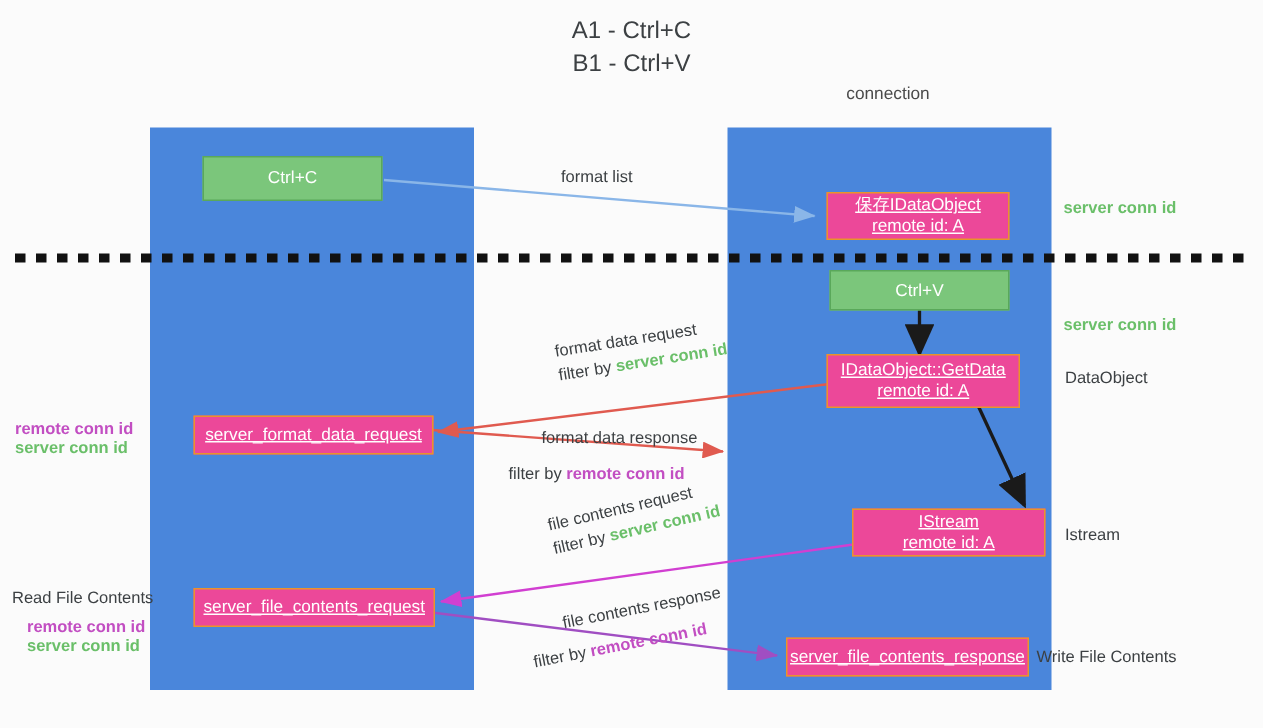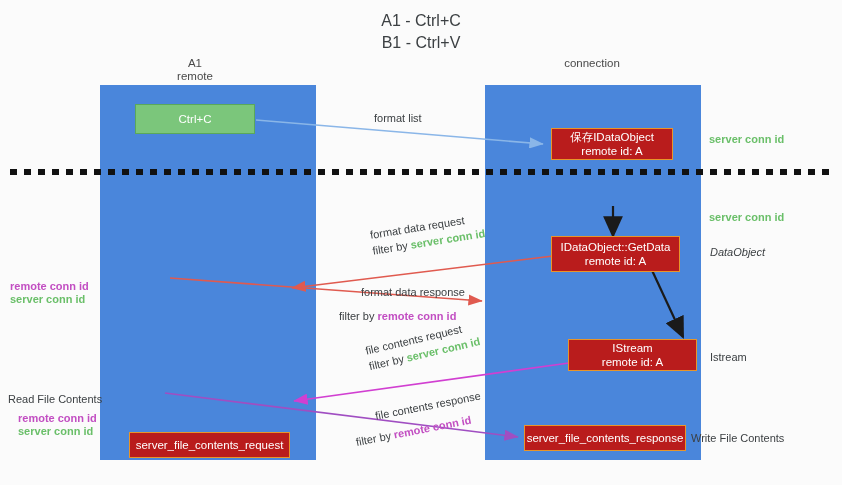--- a/index.html
+++ b/index.html
@@ -15,45 +15,41 @@
   .lane{position:absolute;background:#4a86db;}
   .lane-head{position:absolute;text-align:center;font-size:11.5px;line-height:13px;color:#4a4a4a;}
 
   .title{position:absolute;left:0;top:10px;width:842px;text-align:center;
          font-size:16px;line-height:22px;color:#3c4043;}
 
   .box{position:absolute;box-sizing:border-box;display:flex;flex-direction:column;
        align-items:center;justify-content:center;text-align:center;color:#ffffff;
        font-size:11.5px;line-height:14px;}
   .box.green{background:#7bc67b;border:1px solid #5aa85a;}
-  .box.orange{background:#b91c1c;border:1px solid #e8952a;}
+  .box.orange{background:#ec4899;border:1px solid #e8952a;text-decoration:underline;}
 
   .lbl{position:absolute;font-size:11px;line-height:14px;white-space:nowrap;}
   .lbl.black{color:#3c4043;}
   .lbl.green{color:#6abf69;font-weight:bold;}
   .lbl.magenta{color:#c24ec2;font-weight:bold;}
   .rot-up{transform:rotate(-9deg);transform-origin:left top;}
   .rot-up2{transform:rotate(-13deg);transform-origin:left top;}
   .rot-dn2{transform:rotate(-11deg);transform-origin:left top;}
   .stack{position:absolute;font-size:11px;line-height:14px;white-space:nowrap;}
 </style>
 </head>
 <body>
 
 <div id="stage">
 
   <div class="title">
     <div>A1 - Ctrl+C</div>
     <div>B1 - Ctrl+V</div>
   </div>
 
-  <div class="lane-head" style="left:120px;top:57px;width:150px;">
-    <div>A1</div>
-    <div>remote</div>
-  </div>
   <div class="lane-head" style="left:517px;top:57px;width:150px;">
     <div>connection</div>
   </div>
 
   <div class="lane" style="left:100px;top:85px;width:216px;height:375px;"></div>
   <div class="lane" style="left:485px;top:85px;width:216px;height:375px;"></div>
 
   <svg class="layer">
     <defs>
       <marker id="ah-blue" markerWidth="9" markerHeight="7" refX="8.5" refY="3.5" orient="auto">
@@ -92,34 +88,40 @@
 
   <div class="box green" style="left:135px;top:104px;width:120px;height:30px;">
     <div>Ctrl+C</div>
   </div>
 
   <div class="box orange" style="left:551px;top:128px;width:122px;height:32px;">
     <div>保存IDataObject</div>
     <div>remote id: A</div>
   </div>
 
+  <div class="box green" style="left:553px;top:180px;width:120px;height:27px;">
+    <div>Ctrl+V</div>
+  </div>
 
   <div class="box orange" style="left:551px;top:236px;width:129px;height:36px;">
     <div>IDataObject::GetData</div>
     <div>remote id: A</div>
   </div>
 
+  <div class="box orange" style="left:129px;top:277px;width:160px;height:26px;">
+    <div>server_format_data_request</div>
+  </div>
 
 
   <div class="box orange" style="left:568px;top:339px;width:129px;height:32px;">
     <div>IStream</div>
     <div>remote id: A</div>
   </div>
 
-  <div class="box orange" style="left:129px;top:392px;width:161px;height:26px;margin-top:40px;">
+  <div class="box orange" style="left:129px;top:392px;width:161px;height:26px;">
     <div>server_file_contents_request</div>
   </div>
 
   <div class="box orange" style="left:524px;top:425px;width:162px;height:26px;">
     <div>server_file_contents_response</div>
   </div>
 
   <div class="lbl black" style="left:374px;top:111px;">format list</div>
 
   <div class="stack rot-up" style="left:369px;top:228px;">
@@ -145,21 +147,21 @@
 
   <div class="stack rot-dn2" style="left:374px;top:409px;">
     <div class="lbl black" style="position:relative;left:0;top:0;">file contents response</div>
     <div style="position:relative;left:-24px;top:8px;">
       <span class="lbl black" style="position:relative;">filter by </span><span class="lbl magenta" style="position:relative;">remote conn id</span>
     </div>
   </div>
 
   <div class="lbl green" style="left:709px;top:132px;">server conn id</div>
   <div class="lbl green" style="left:709px;top:210px;">server conn id</div>
-  <div class="lbl black" style="left:710px;top:245px;font-style:italic;">DataObject</div>
+  <div class="lbl black" style="left:710px;top:245px;">DataObject</div>
   <div class="lbl black" style="left:710px;top:350px;">Istream</div>
   <div class="lbl black" style="left:691px;top:431px;text-align:center;">Write File Contents</div>
 
   <div class="lbl magenta" style="left:10px;top:279px;">remote conn id</div>
   <div class="lbl green" style="left:10px;top:292px;">server conn id</div>
 
   <div class="lbl black" style="left:8px;top:392px;">Read File Contents</div>
   <div class="lbl magenta" style="left:18px;top:411px;">remote conn id</div>
   <div class="lbl green" style="left:18px;top:424px;">server conn id</div>
 

